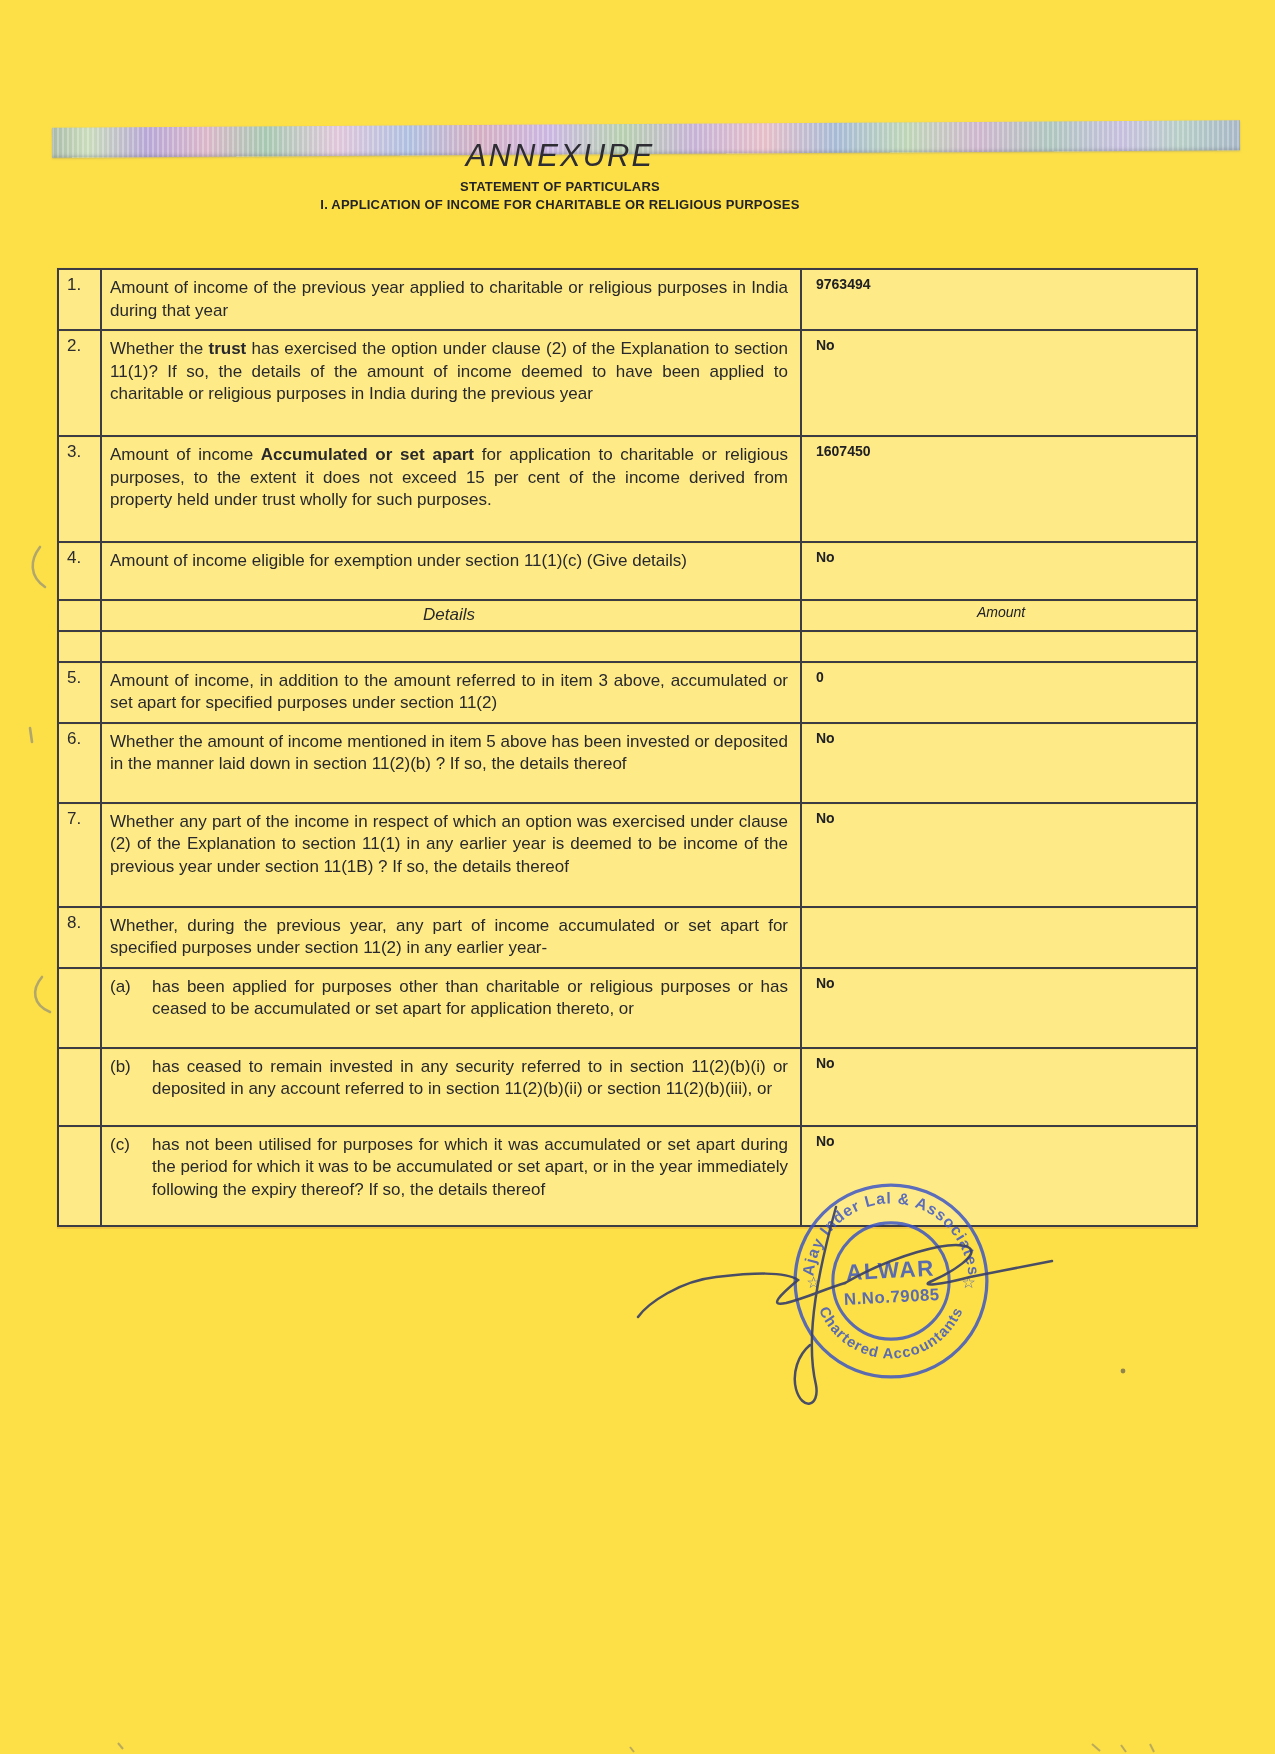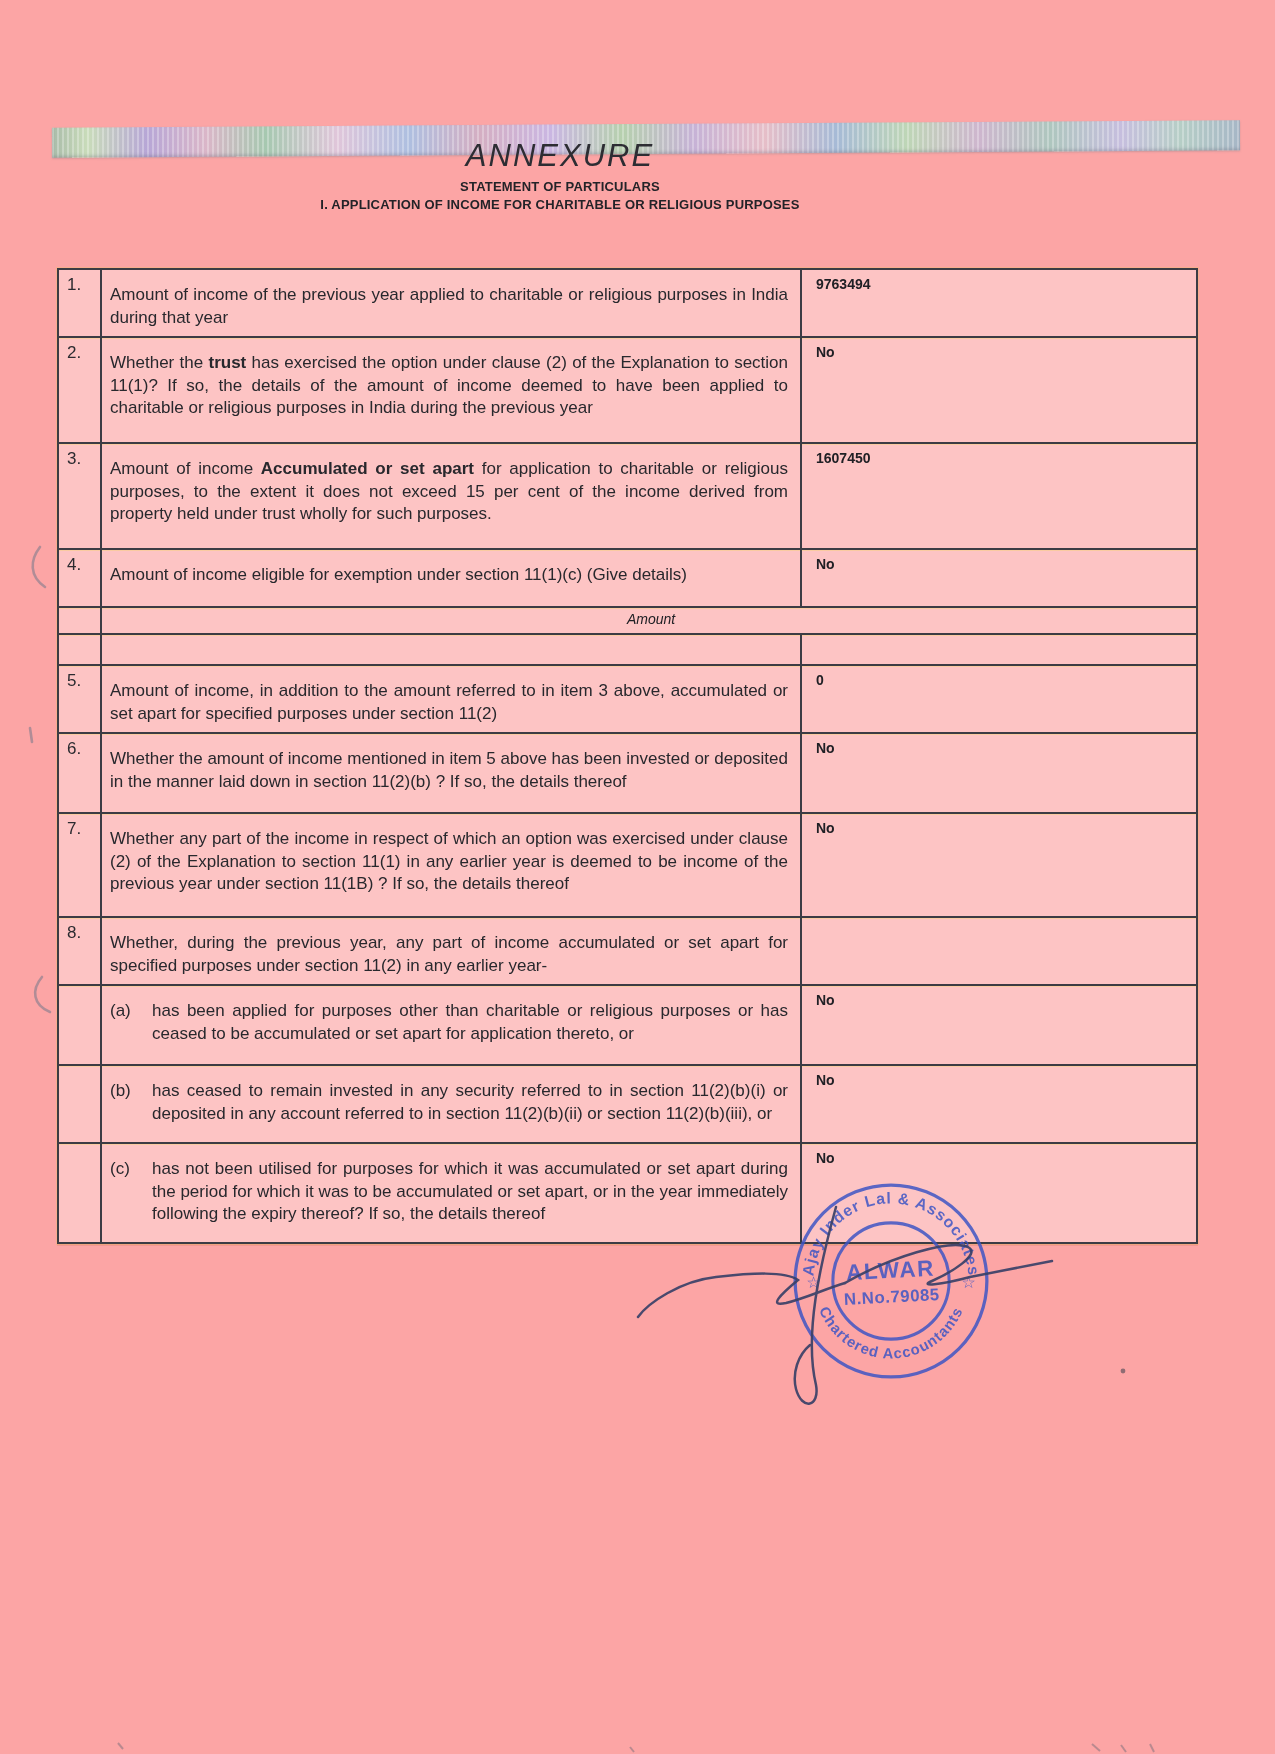--- a/index.html
+++ b/index.html
@@ -1,18 +1,18 @@
 <!DOCTYPE html>
 <html><head>
 <meta charset="utf-8">
 <style>
   html,body { margin:0; padding:0; background:#e8e8e8; }
   .page {
     position:relative; width:1275px; height:1754px;
-    background:#fca5a5; overflow:hidden;
+    background:#fde047; overflow:hidden;
     font-family:"Liberation Sans", sans-serif; color:#26262b;
   }
   
   .scan-band {
     position:absolute; left:52px; top:124px; width:1188px; height:30px;
     transform:rotate(-0.35deg);
     background:
       repeating-linear-gradient(90deg, rgba(255,255,255,.28) 0 2px, rgba(0,0,0,0) 2px 5px),
       linear-gradient(90deg,
         #a9bba9 0%, #c9dcba 3%, #b7a6d6 8%, #dab6c8 13%, #a6c8b0 18%,
@@ -37,21 +37,21 @@
   }
   .tr { display:flex; border-top:2px solid #3c3c44; box-shadow: inset 0 1px 0 rgba(245,220,80,.30); }
   .tr:first-child { border-top:none; box-shadow:none; }
   .td { box-sizing:border-box; }
   .td.num {
     width:43px; border-right:2px solid #3c3c44; font-size:17px; color:#2b2b30;
     padding:5px 0 0 8px;
   }
   .td.desc {
     width:700px; border-right:2px solid #3c3c44; font-size:17px; line-height:22.5px;
-    padding:14px 12px 7px 8px; text-align:justify; color:#28282d;
+    padding:7px 12px 7px 8px; text-align:justify; color:#28282d;
   }
   .td.val {
     flex:1; font-weight:bold; font-size:14px; color:#202025; padding:6px 10px 0 14px;
   }
   .subrow-desc { display:flex; }
   .sublabel { min-width:42px; flex:0 0 42px; }
   .subtext { flex:1; text-align:justify; }
   .hdr-cell { text-align:center !important; font-style:italic; font-size:15px; padding-top:3px !important; padding-bottom:3px !important; color:#2f2f35; }
   .hdr-val { font-weight:normal !important; }
 
@@ -94,20 +94,21 @@
     </div>
 
     <div class="tr" style="min-height:56px">
       <div class="td num">4.</div>
       <div class="td desc"><span>Amount of income eligible for exemption  under section 11(1)(c) (Give details)</span></div>
       <div class="td val">No</div>
     </div>
 
     <div class="tr" style="min-height:25px">
       <div class="td num"></div>
+      <div class="td desc hdr-cell">Details</div>
       <div class="td val hdr-cell hdr-val">Amount</div>
     </div>
 
     <div class="tr" style="min-height:29px">
       <div class="td num"></div>
       <div class="td desc"></div>
       <div class="td val"></div>
     </div>
 
     <div class="tr" style="min-height:54px">

